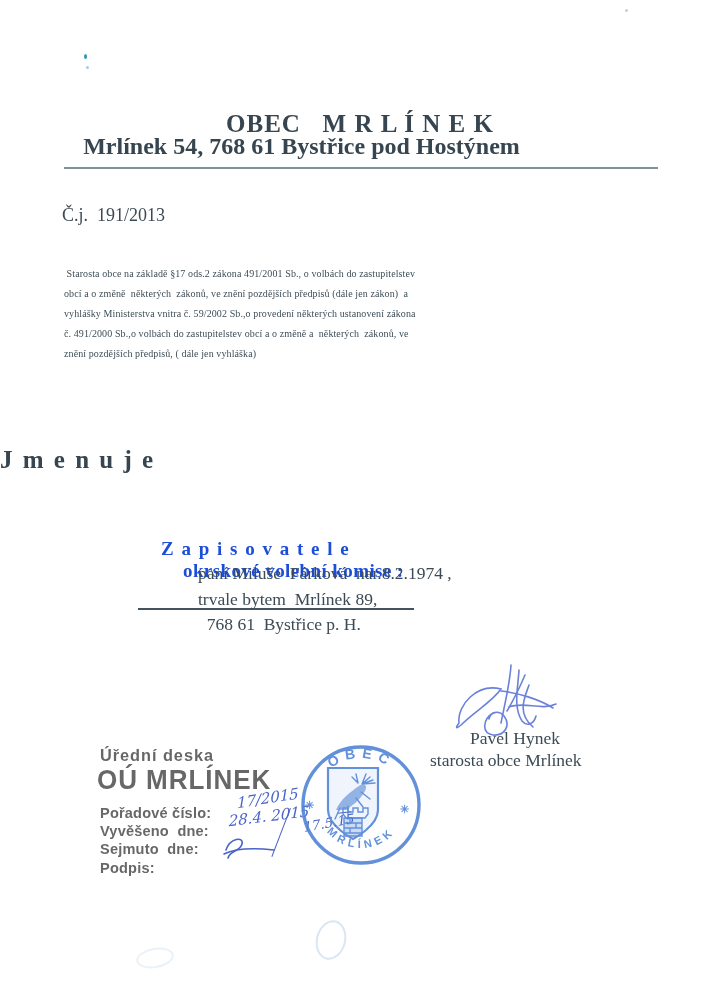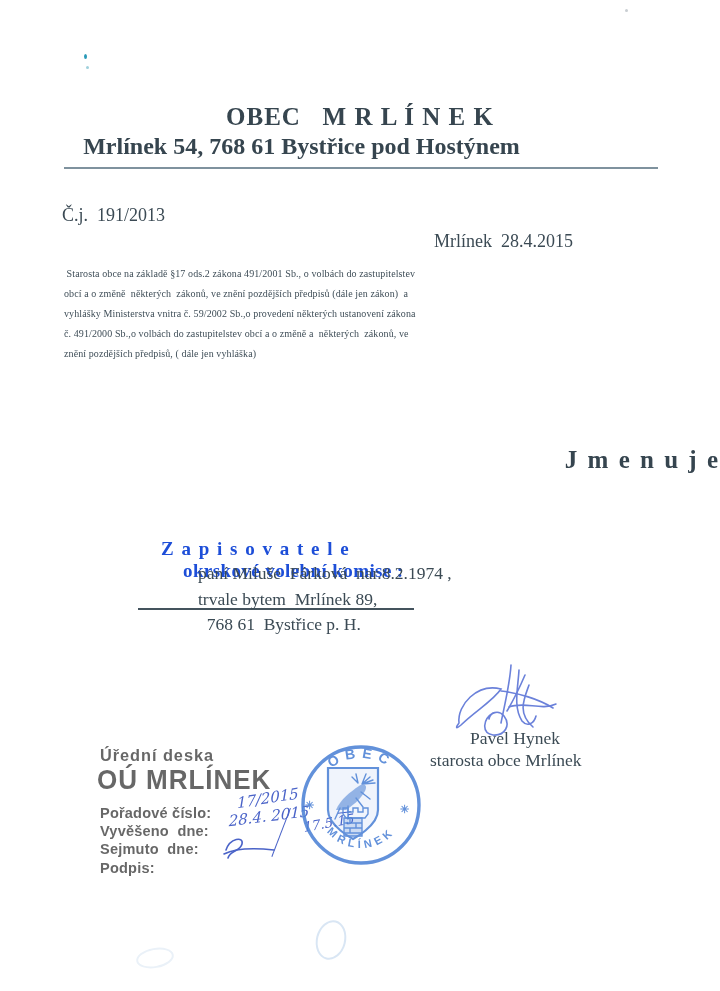--- a/index.html
+++ b/index.html
@@ -3,30 +3,30 @@
 <meta charset="utf-8">
 <style>
   html,body{margin:0;padding:0;background:#e9e9e9;}
   .page{
     position:relative;width:720px;height:991px;margin:0 auto;
     background:#ffffff;overflow:hidden;
     font-family:"Liberation Serif", serif;color:#3b4a54;
   }
   .abs{position:absolute;white-space:pre;}
   
-  .title{top:103px;left:0;width:720px;text-align:center;font-size:25px;font-weight:bold;letter-spacing:1px;color:#36454f;}
+  .title{top:110px;left:0;width:720px;text-align:center;font-size:25px;font-weight:bold;letter-spacing:1px;color:#36454f;}
   .subtitle{top:133px;left:0;width:603px;text-align:center;font-size:24px;font-weight:bold;color:#36454f;}
   .rule{top:167px;left:64px;width:594px;height:0;border-top:2px solid #7f929e;}
   
   .refno{top:205px;left:62px;font-size:18px;}
   .placedate{top:231px;left:434px;font-size:18px;}
   
   .bodyline{left:64px;font-size:10px;letter-spacing:.1px;color:#3e4d57;}
   
-  .jmenuje{top:446px;left:0;width:720px;text-align:right;font-size:25px;font-weight:bold;letter-spacing:2px;color:#36454f;}
+  .jmenuje{top:446px;left:0;width:720px;text-align:left;font-size:25px;font-weight:bold;letter-spacing:2px;color:#36454f;}
   .appoint{top:516px;left:138px;font-size:19px;font-weight:bold;color:#1d4ed8;
            border-bottom:2px solid #44535d;padding:0 10px 4px 4px;}
   .appoint .spaced{letter-spacing:1.5px;}
   .appoint .rest{margin-left:22px;letter-spacing:.4px;}
   
   .appline{left:198px;font-size:17.5px;}
   
   .signame{top:728px;left:430px;width:170px;text-align:center;font-size:17.5px;}
   .sigtitle{top:750px;left:430px;width:170px;text-align:left;font-size:17.5px;}
   
@@ -51,21 +51,20 @@
 </head>
 <body>
 
 <div class="page">
 
   <div class="abs title">OBEC   M R L Í N E K</div>
   <div class="abs subtitle">Mrlínek 54, 768 61 Bystřice pod Hostýnem</div>
   <div class="abs rule"></div>
 
   <div class="abs refno">Č.j.  191/2013</div>
-  <div class="abs placedate">Mrlínek  28.4.2015</div>
 
   <div class="abs bodyline" style="top:268px"> Starosta obce na základě §17 ods.2 zákona 491/2001 Sb., o volbách do zastupitelstev</div>
   <div class="abs bodyline" style="top:288px">obcí a o změně  některých  zákonů, ve znění pozdějších předpisů (dále jen zákon)  a</div>
   <div class="abs bodyline" style="top:308px">vyhlášky Ministerstva vnitra č. 59/2002 Sb.,o provedení některých ustanovení zákona</div>
   <div class="abs bodyline" style="top:328px">č. 491/2000 Sb.,o volbách do zastupitelstev obcí a o změně a  některých  zákonů, ve</div>
   <div class="abs bodyline" style="top:348px">znění pozdějších předpisů, ( dále jen vyhláška)</div>
 
   <div class="abs jmenuje">J m e n u j e</div>
 
   <div class="abs appoint">

